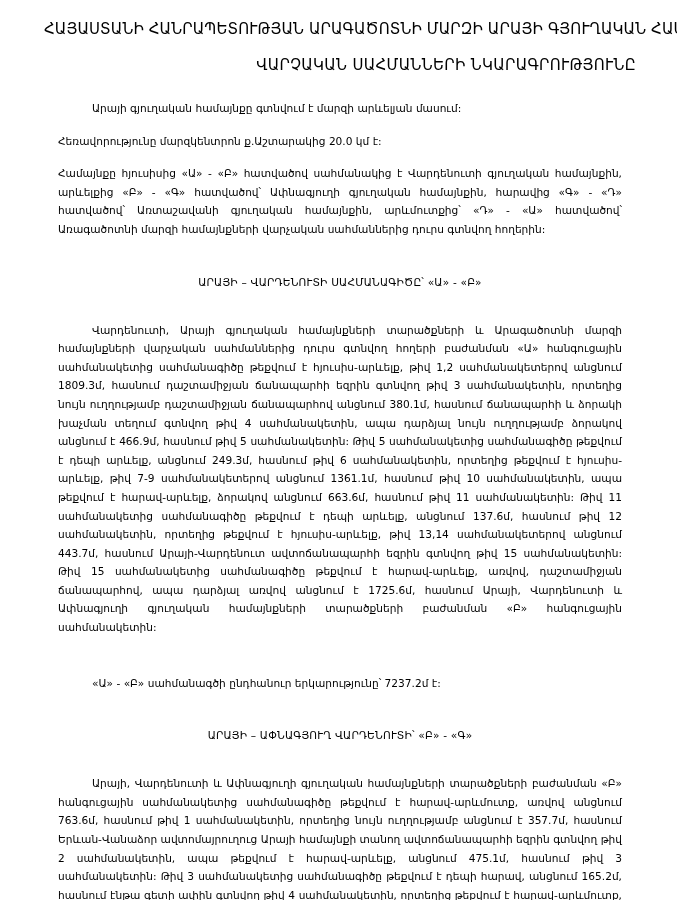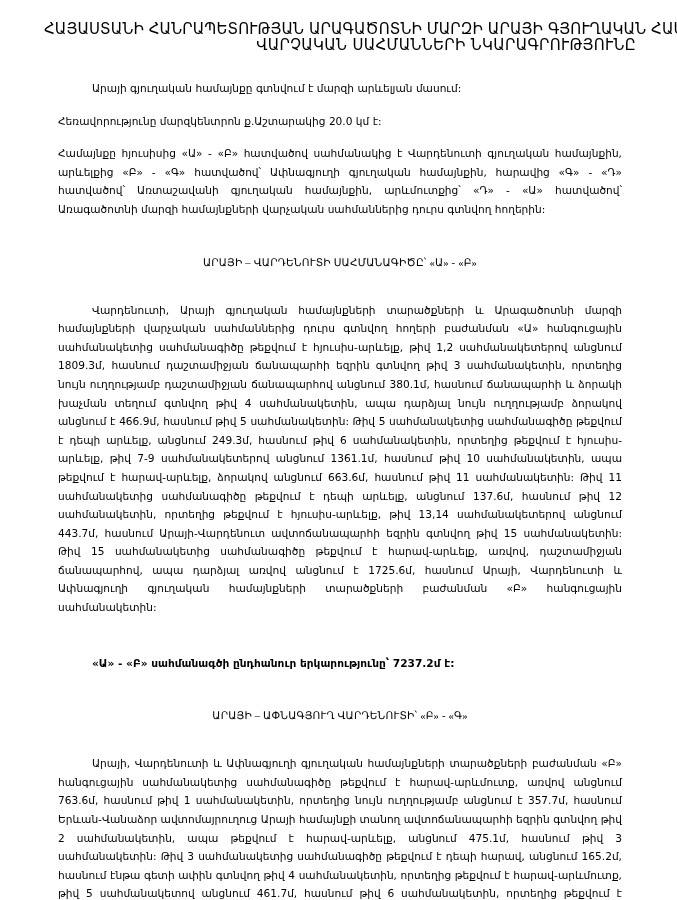--- a/index.html
+++ b/index.html
@@ -32,20 +32,21 @@
     letter-spacing: 0.1px;
     margin: 0 0 26px 0;
     font-weight: normal;
   }
   .doc-title .tline {
     display: block;
     white-space: nowrap;
   }
   .doc-title .tline.second {
     letter-spacing: 0.3px;
+    margin-top: 20px;
   }
   p.body {
     margin: 14px;
     text-align: justify;
     text-justify: inter-word;
     font-size: 10.6px;
     line-height: 18.6px;
     text-indent: 0;
   }
   p.body.indent {
@@ -54,25 +55,23 @@
   .gap-sm { height: 9px; }
   .gap-md { height: 16px; }
   .gap-lg { height: 21px; }
   h2.section-heading {
     text-align: center;
     font-size: 10.6px;
     line-height: 17px;
     font-weight: normal;
     margin: 0;
     letter-spacing: 0.2px;
-    font-family: Liberation Serif, serif;
   }
   p.body.total-line {
     text-indent: 34px;
-    font-weight: bold;
   }
 </style>
 </head>
 <body>
 
 <div class="page">
   <div class="content">
 
     <div class="doc-title">
       <span class="tline">ՀԱՅԱՍՏԱՆԻ ՀԱՆՐԱՊԵՏՈՒԹՅԱՆ ԱՐԱԳԱԾՈՏՆԻ ՄԱՐԶԻ ԱՐԱՅԻ ԳՅՈՒՂԱԿԱՆ ՀԱՄԱՅՆՔԻ</span>

